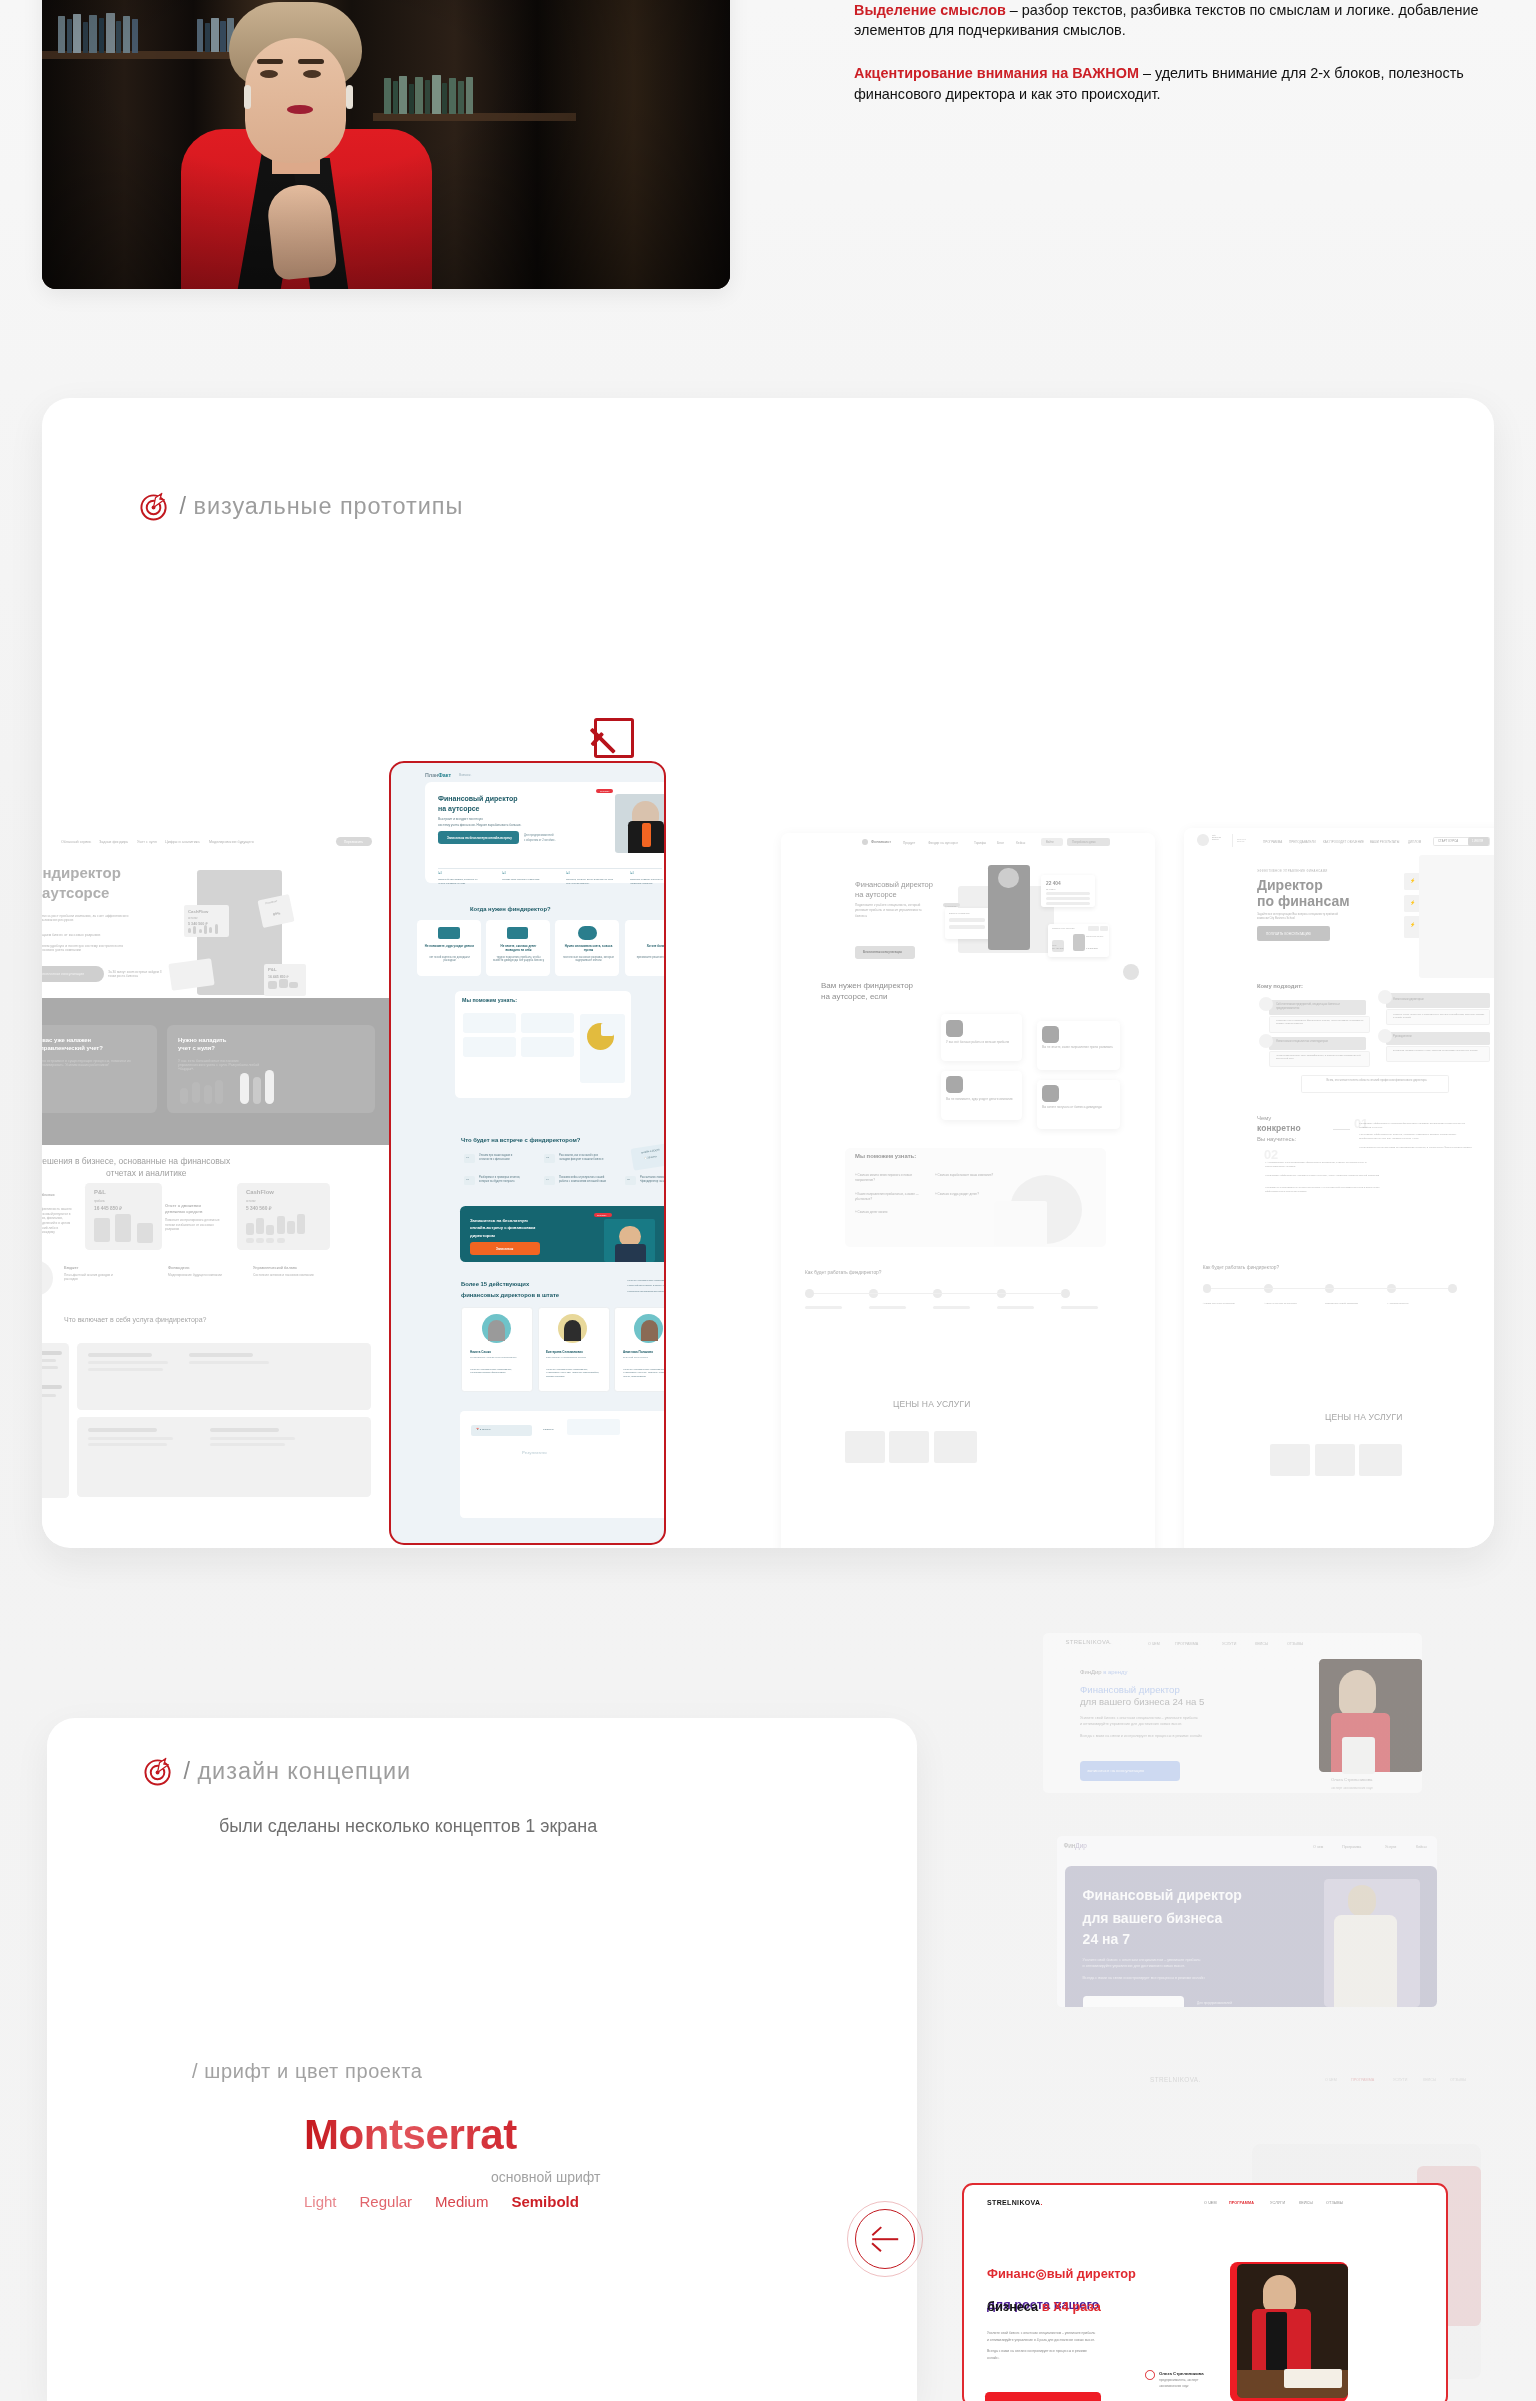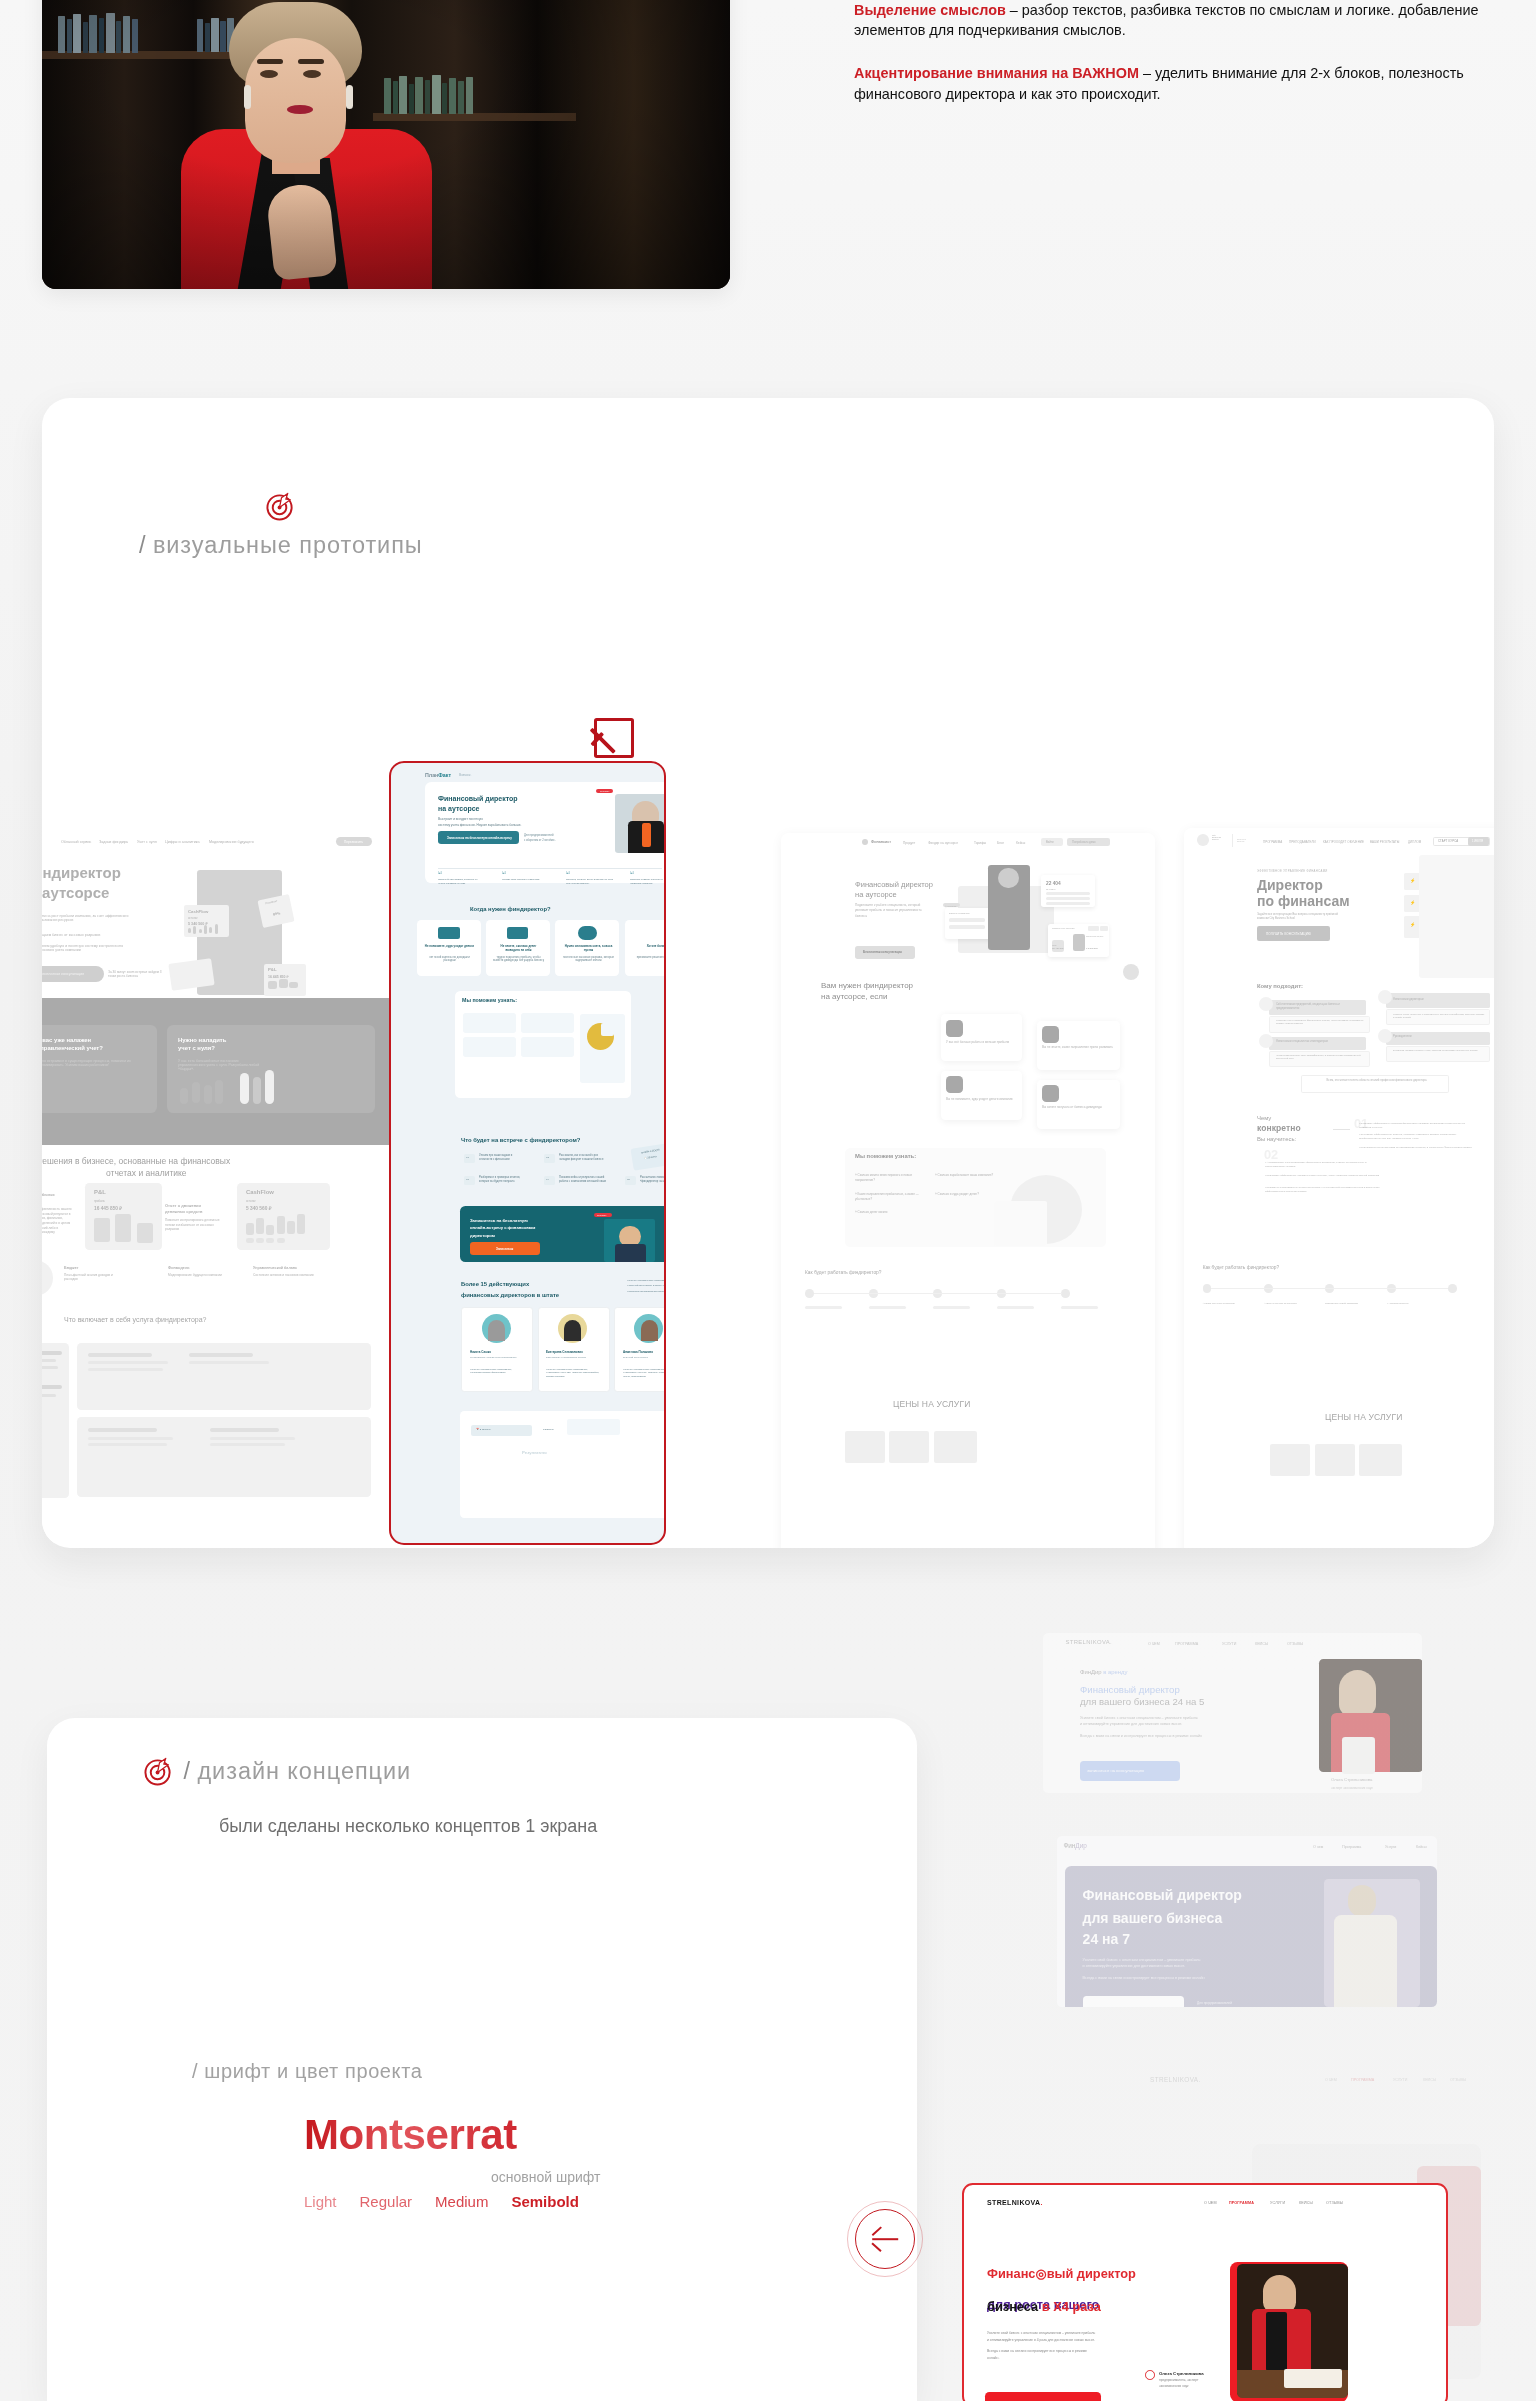--- a/index.html
+++ b/index.html
@@ -196,21 +196,21 @@
     <div class="note">
       <p><span class="lead">Выделение смыслов</span><span> – разбор текстов, разбивка текстов по смыслам и логике. добавление элементов для подчеркивания смыслов.</span></p>
     </div>
     <div class="note">
       <p><span class="lead">Акцентирование внимания на ВАЖНОМ</span><span> – уделить внимание для 2-х блоков, полезность финансового директора и как это происходит.</span></p>
     </div>
   </div>
 
   <div class="card1">
 
-    <div class="sec-head" style="position:absolute;left:97px;top:93px;flex-direction:column;">
+    <div class="sec-head" style="position:absolute;left:97px;top:93px;">
       <span class="logo-mark">
         <svg viewBox="0 0 64 64" width="31" height="31">
           <circle cx="30" cy="34" r="25" fill="none" stroke="#c2181f" stroke-width="4"></circle>
           <circle cx="30" cy="34" r="14" fill="none" stroke="#c2181f" stroke-width="4"></circle>
           <circle cx="30" cy="34" r="4" fill="#c2181f"></circle>
           <path d="M30 34 L52 18 L43 17 L47 5 L34 14 Z" fill="#fff" stroke="#c2181f" stroke-width="2.6" stroke-linejoin="round"></path>
         </svg>
       </span>
       <span class="sec-title">
         <span class="slash">/</span><span>визуальные прототипы</span>

